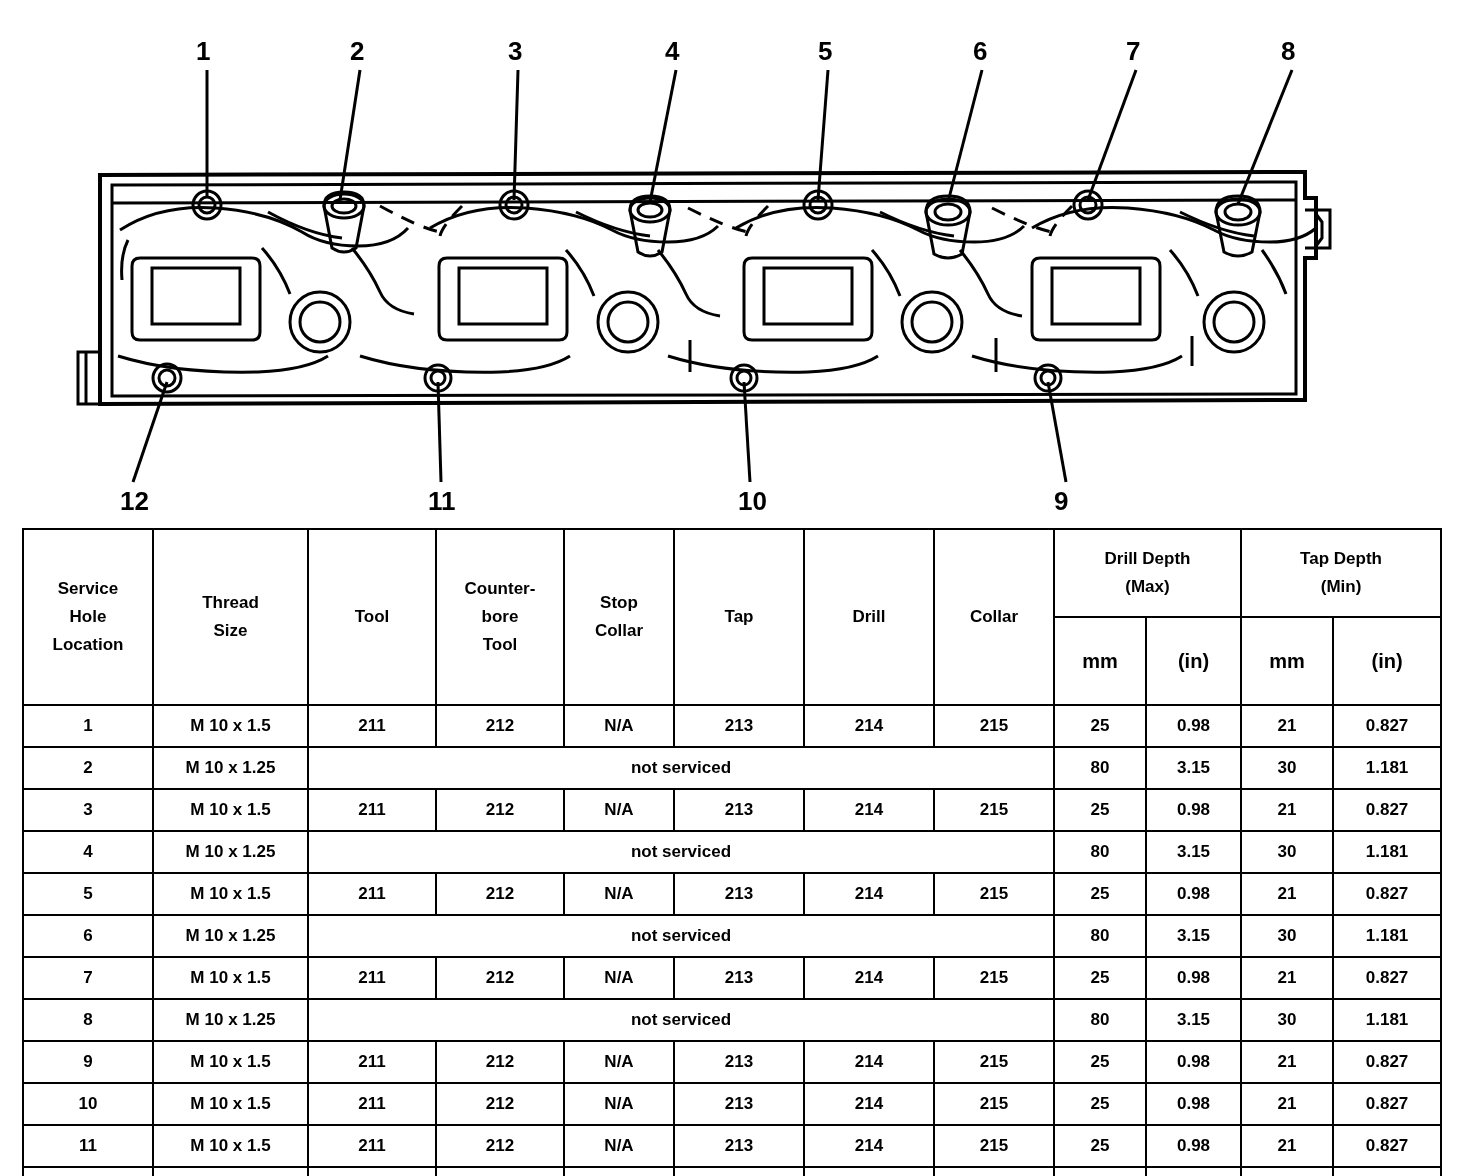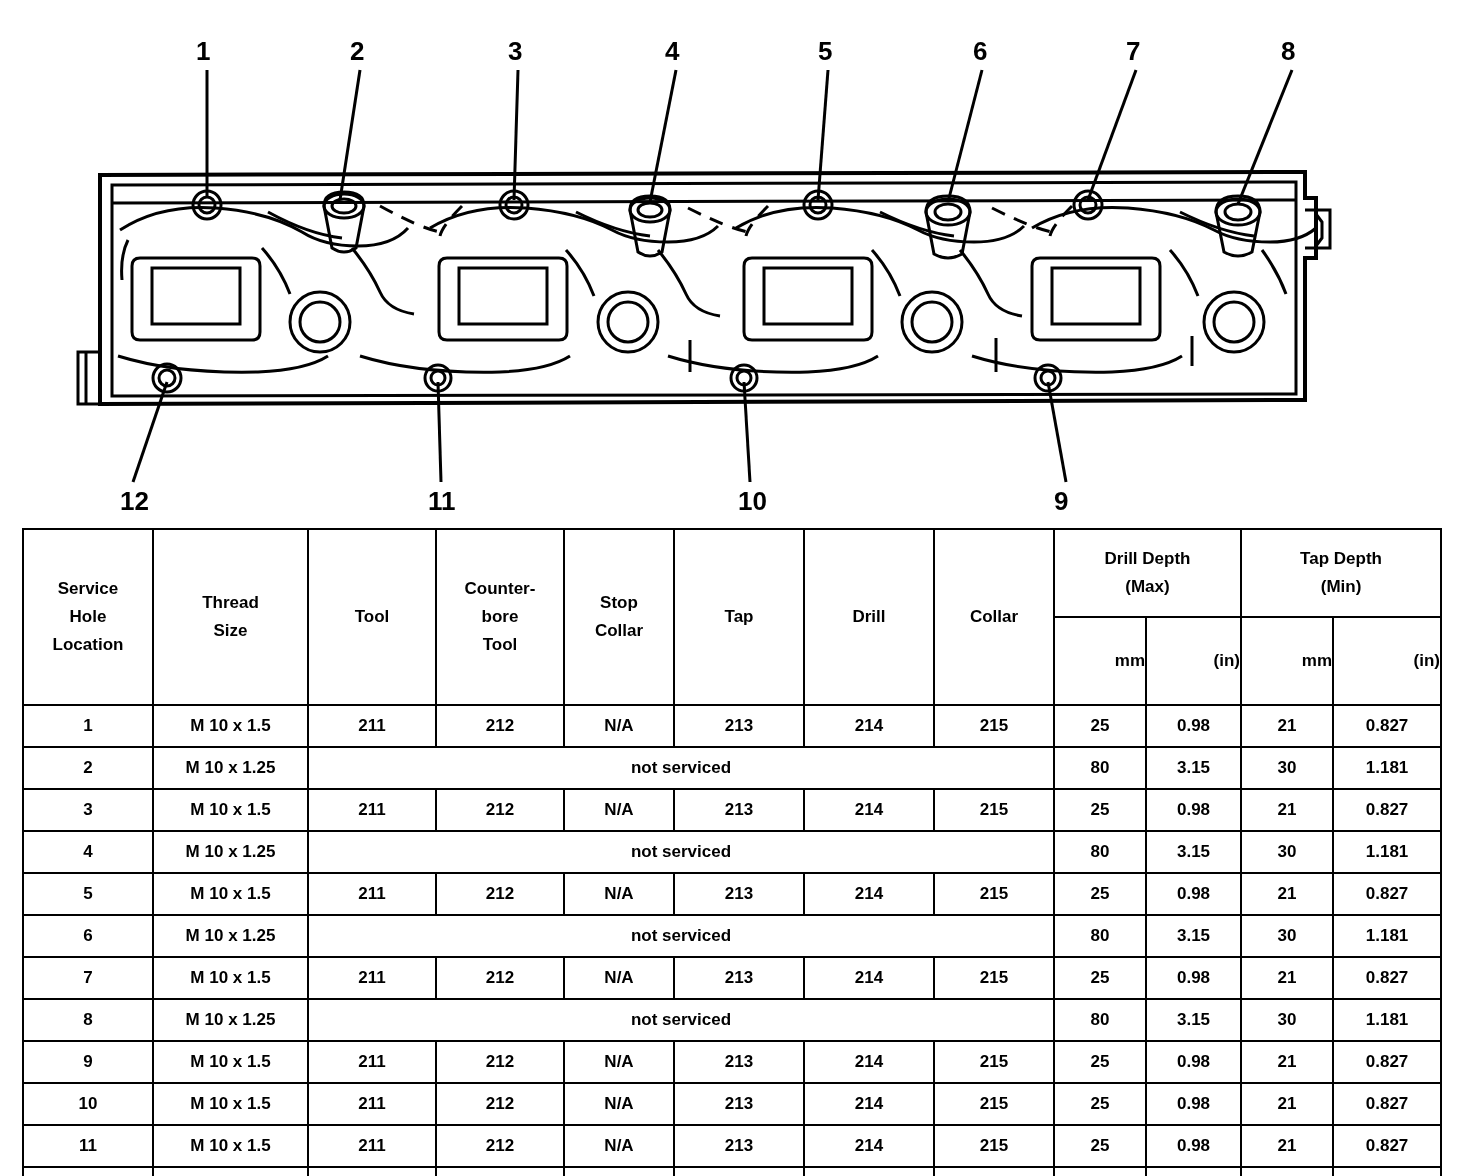--- a/index.html
+++ b/index.html
@@ -12,21 +12,21 @@
   
   #diagram{position:absolute;left:0;top:0;width:1472px;height:520px;}
 
   
   #tablewrap{position:absolute;left:22px;top:528px;width:1418px;}
   table{border-collapse:collapse;width:1418px;table-layout:fixed;}
   table, th, td{border:2px solid #000;}
   th,td{text-align:center;vertical-align:middle;font-size:17px;font-weight:bold;padding:0;}
   thead th{height:86px;line-height:28px;margin-left:47px;}
   tbody td{height:40px;}
-  .small{font-size:17px;text-align:right;}
+  .small{font-size:20px;}
 </style>
 </head>
 <body>
 
 <div id="wrap">
 
   <div id="diagram">
     <svg width="1472" height="520" viewBox="0 0 1472 520" xmlns="http://www.w3.org/2000/svg">
       <g fill="none" stroke="#000" stroke-width="3">
 

